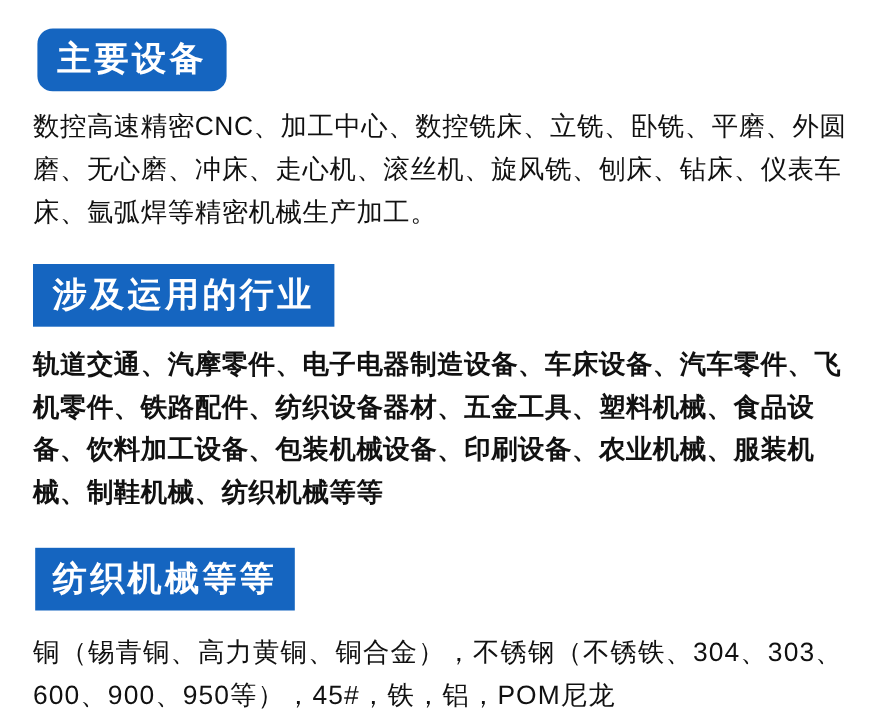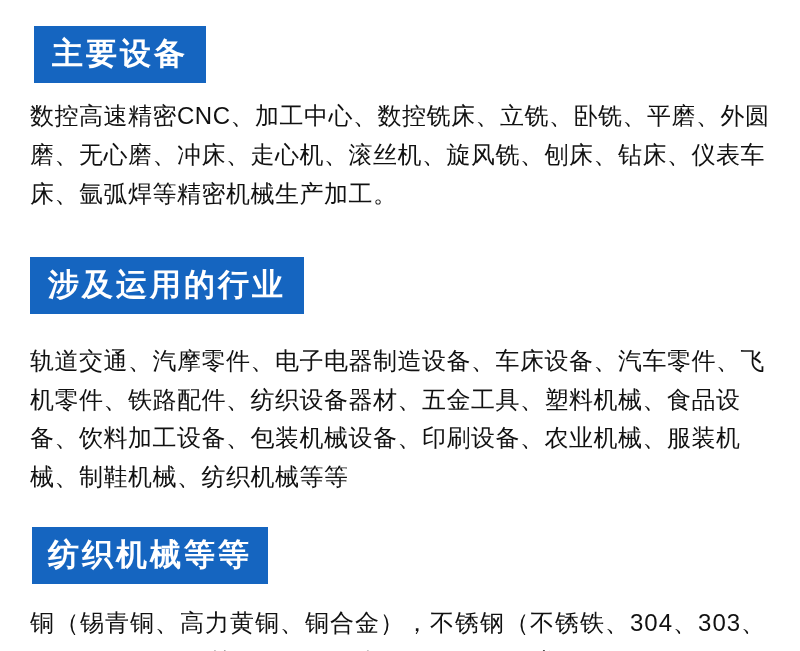--- a/index.html
+++ b/index.html
@@ -30,43 +30,43 @@
     color: #ffffff;
     font-size: 31px;
     font-weight: bold;
     letter-spacing: 3px;
     line-height: 1;
     padding: 12px 18px 14px 18px;
     white-space: nowrap;
   }
   .heading.h-first {
     margin-left: 6px;
+    border-radius: 14px;
   }
   .heading.h-second {
     margin-left: 2px;
-    margin-top: 17px;
   }
   .heading.h-third {
     margin-left: 4px;
     padding: 12px 16px 14px 16px;
   }
   .body-text {
     font-size: 24px;
     line-height: 1.62;
     letter-spacing: 0.5px;
     color: #111111;
     margin-top: 14px;
     margin-left: 2px;
     max-width: 760px;
     word-break: break-all;
   }
   .sec1 { padding-top: 4px; }
   .sec1 .body-text { }
   .sec2 { margin-top: 26px; }
-  .sec2 .body-text { margin-top: 28px; }
+  .sec2 .body-text { margin-top: 16px; font-weight: bold; }
   .sec3 { margin-top: 30px; }
   .sec3 .body-text { margin-top: 20px; letter-spacing: 1px; }
 </style>
 </head>
 <body>
 
 <div class="page">
 
   <div class="section sec1">
     <div class="heading h-first">主要设备</div>

